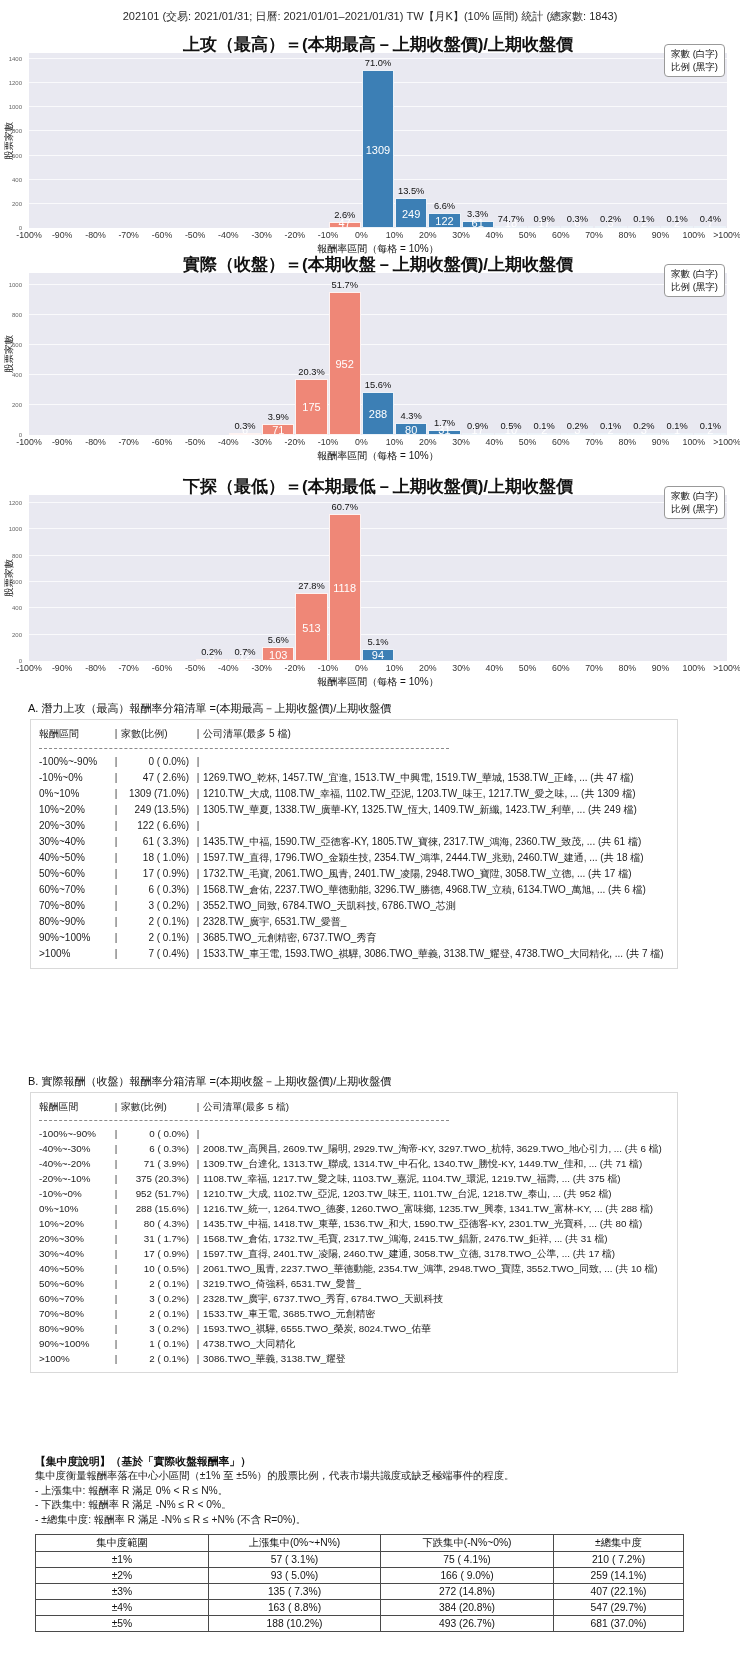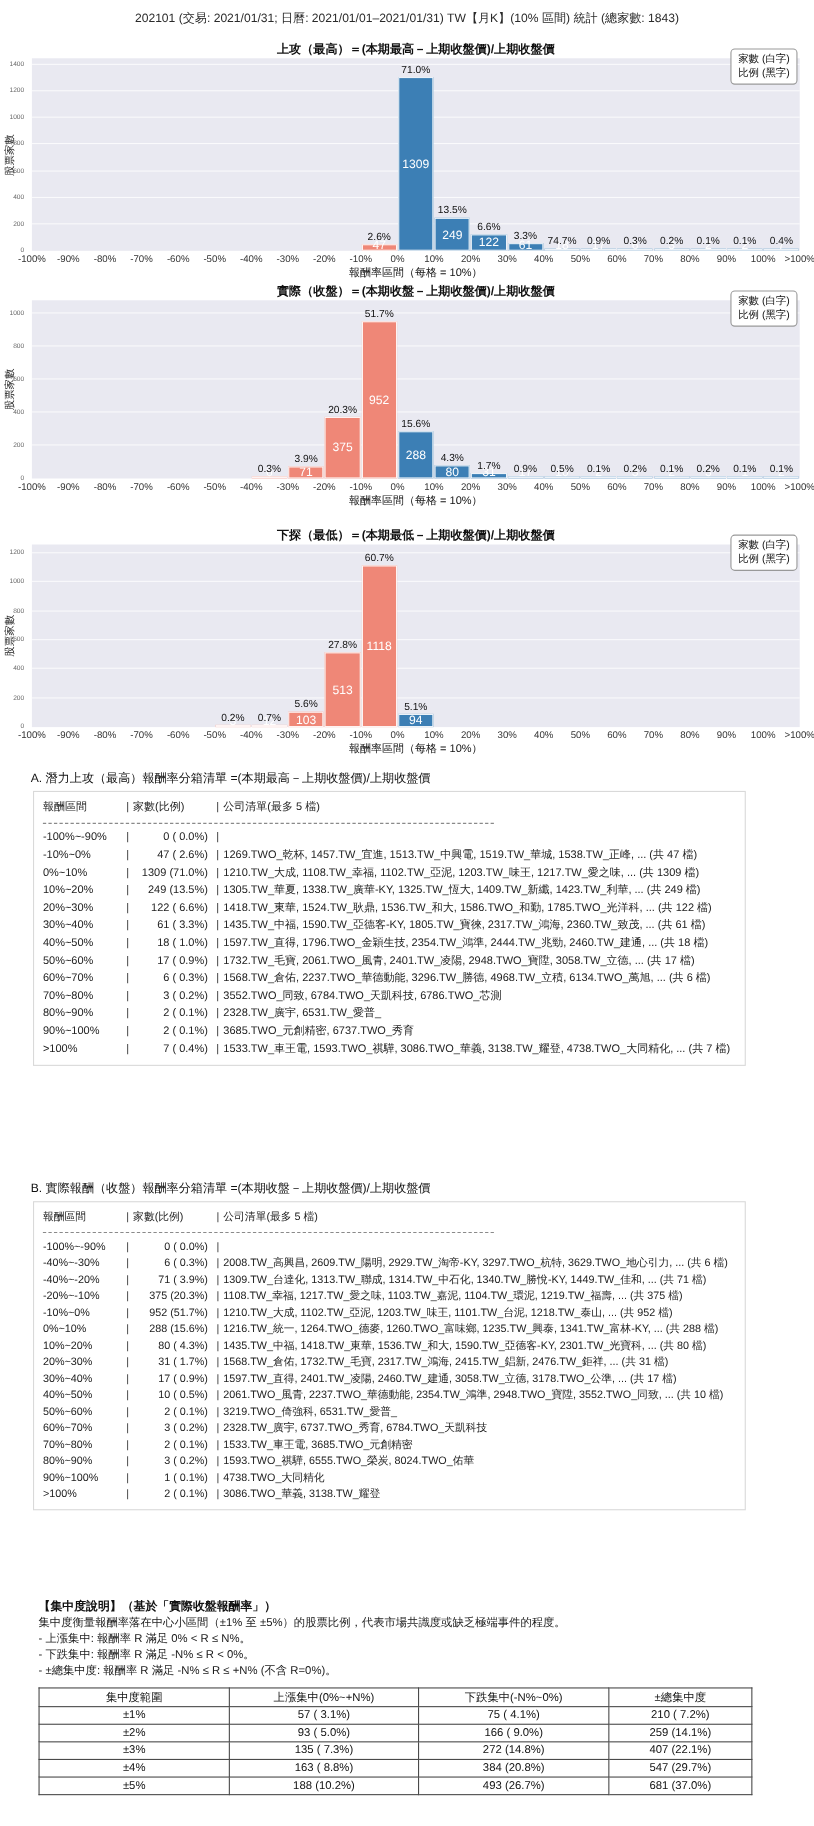--- a/index.html
+++ b/index.html
@@ -4,21 +4,21 @@
 <style>
   html,body{margin:0;padding:0;}
   body{
     width:740px;height:1660px;overflow:hidden;background:#ffffff;
     font-family:"Liberation Sans","DejaVu Sans",sans-serif;color:#222;
     -webkit-font-smoothing:antialiased;
   }
   .page-title{padding-top:9px;text-align:center;font-size:11px;color:#2a2a2a;}
   
   .chart{position:relative;}
-  .chart-title{text-align:center;font-size:11px;font-weight:bold;color:#111;height:16px;line-height:16px;padding-left:16px;}
+  .chart-title{text-align:center;font-size:17px;font-weight:bold;color:#111;height:16px;line-height:16px;padding-left:16px;}
   .c0 .chart-title{margin-top:13px;}
   .c1 .chart-title{}
   .c2 .chart-title{margin-top:15px;}
   .chart-row{position:relative;}
   .plot{position:absolute;left:29px;top:0;width:698px;background:#e9e9f1;}
   .gridline{position:absolute;left:0;width:100%;height:1px;background:rgba(255,255,255,.75);}
   .bar{position:absolute;bottom:0;box-sizing:border-box;border:1px solid rgba(255,255,255,.9);}
   .bar.pos{background:#3c7fb5;}
   .bar.neg{background:#ef8777;}
   .pct{position:absolute;width:52px;text-align:center;font-size:9.3px;color:#111;white-space:nowrap;}
@@ -178,21 +178,21 @@
           <div class="bar pos" style="left:432.6px;width:32.2px;height:2.5px"></div>
           <div class="bar pos" style="left:465.8px;width:32.2px;height:2.0px"></div>
           <div class="bar pos" style="left:499.1px;width:32.2px;height:2.0px"></div>
           <div class="bar pos" style="left:532.3px;width:32.2px;height:2.0px"></div>
           <div class="bar pos" style="left:565.5px;width:32.2px;height:2.0px"></div>
           <div class="bar pos" style="left:598.8px;width:32.2px;height:2.0px"></div>
           <div class="bar pos" style="left:632.0px;width:32.2px;height:2.0px"></div>
           <div class="bar pos" style="left:665.3px;width:32.2px;height:2.0px"></div>
           <div class="count" style="left:199.4px;width:33.2px;bottom:-1.0px">6</div>
           <div class="count" style="left:232.7px;width:33.2px;bottom:-1.0px">71</div>
-          <div class="count" style="left:265.9px;width:33.2px;bottom:21.6px">375</div>
+          <div class="count" style="left:265.9px;width:33.2px;bottom:21.6px">175</div>
           <div class="count" style="left:299.1px;width:33.2px;bottom:64.9px">952</div>
           <div class="count" style="left:332.4px;width:33.2px;bottom:15.1px">288</div>
           <div class="count" style="left:365.6px;width:33.2px;bottom:-0.5px">80</div>
           <div class="count" style="left:398.9px;width:33.2px;bottom:-1.0px">31</div>
           <div class="count" style="left:432.1px;width:33.2px;bottom:-1.0px">17</div>
           <div class="count" style="left:465.3px;width:33.2px;bottom:-1.0px">10</div>
           <div class="count" style="left:498.6px;width:33.2px;bottom:-1.0px">2</div>
           <div class="count" style="left:531.8px;width:33.2px;bottom:-1.0px">3</div>
           <div class="count" style="left:565.0px;width:33.2px;bottom:-1.0px">2</div>
           <div class="count" style="left:598.3px;width:33.2px;bottom:-1.0px">3</div>
@@ -354,21 +354,20 @@
         <span class="sep">|</span>
       <span class="c2">249 (13.5%)</span>
         <span class="sep">|</span>
       <span class="c3">1305.TW_華夏, 1338.TW_廣華-KY, 1325.TW_恆大, 1409.TW_新纖, 1423.TW_利華, ... (共 249 檔)</span>
       </div>
       <div class="lrow">
       <span class="c1">20%~30%</span>
         <span class="sep">|</span>
       <span class="c2">122 ( 6.6%)</span>
         <span class="sep">|</span>
-      <span class="c3">1418.TW_東華, 1524.TW_耿鼎, 1536.TW_和大, 1586.TWO_和勤, 1785.TWO_光洋科, ... (共 122 檔)</span>
       </div>
       <div class="lrow">
       <span class="c1">30%~40%</span>
         <span class="sep">|</span>
       <span class="c2">61 ( 3.3%)</span>
         <span class="sep">|</span>
       <span class="c3">1435.TW_中福, 1590.TW_亞德客-KY, 1805.TW_寶徠, 2317.TW_鴻海, 2360.TW_致茂, ... (共 61 檔)</span>
       </div>
       <div class="lrow">
       <span class="c1">40%~50%</span>

